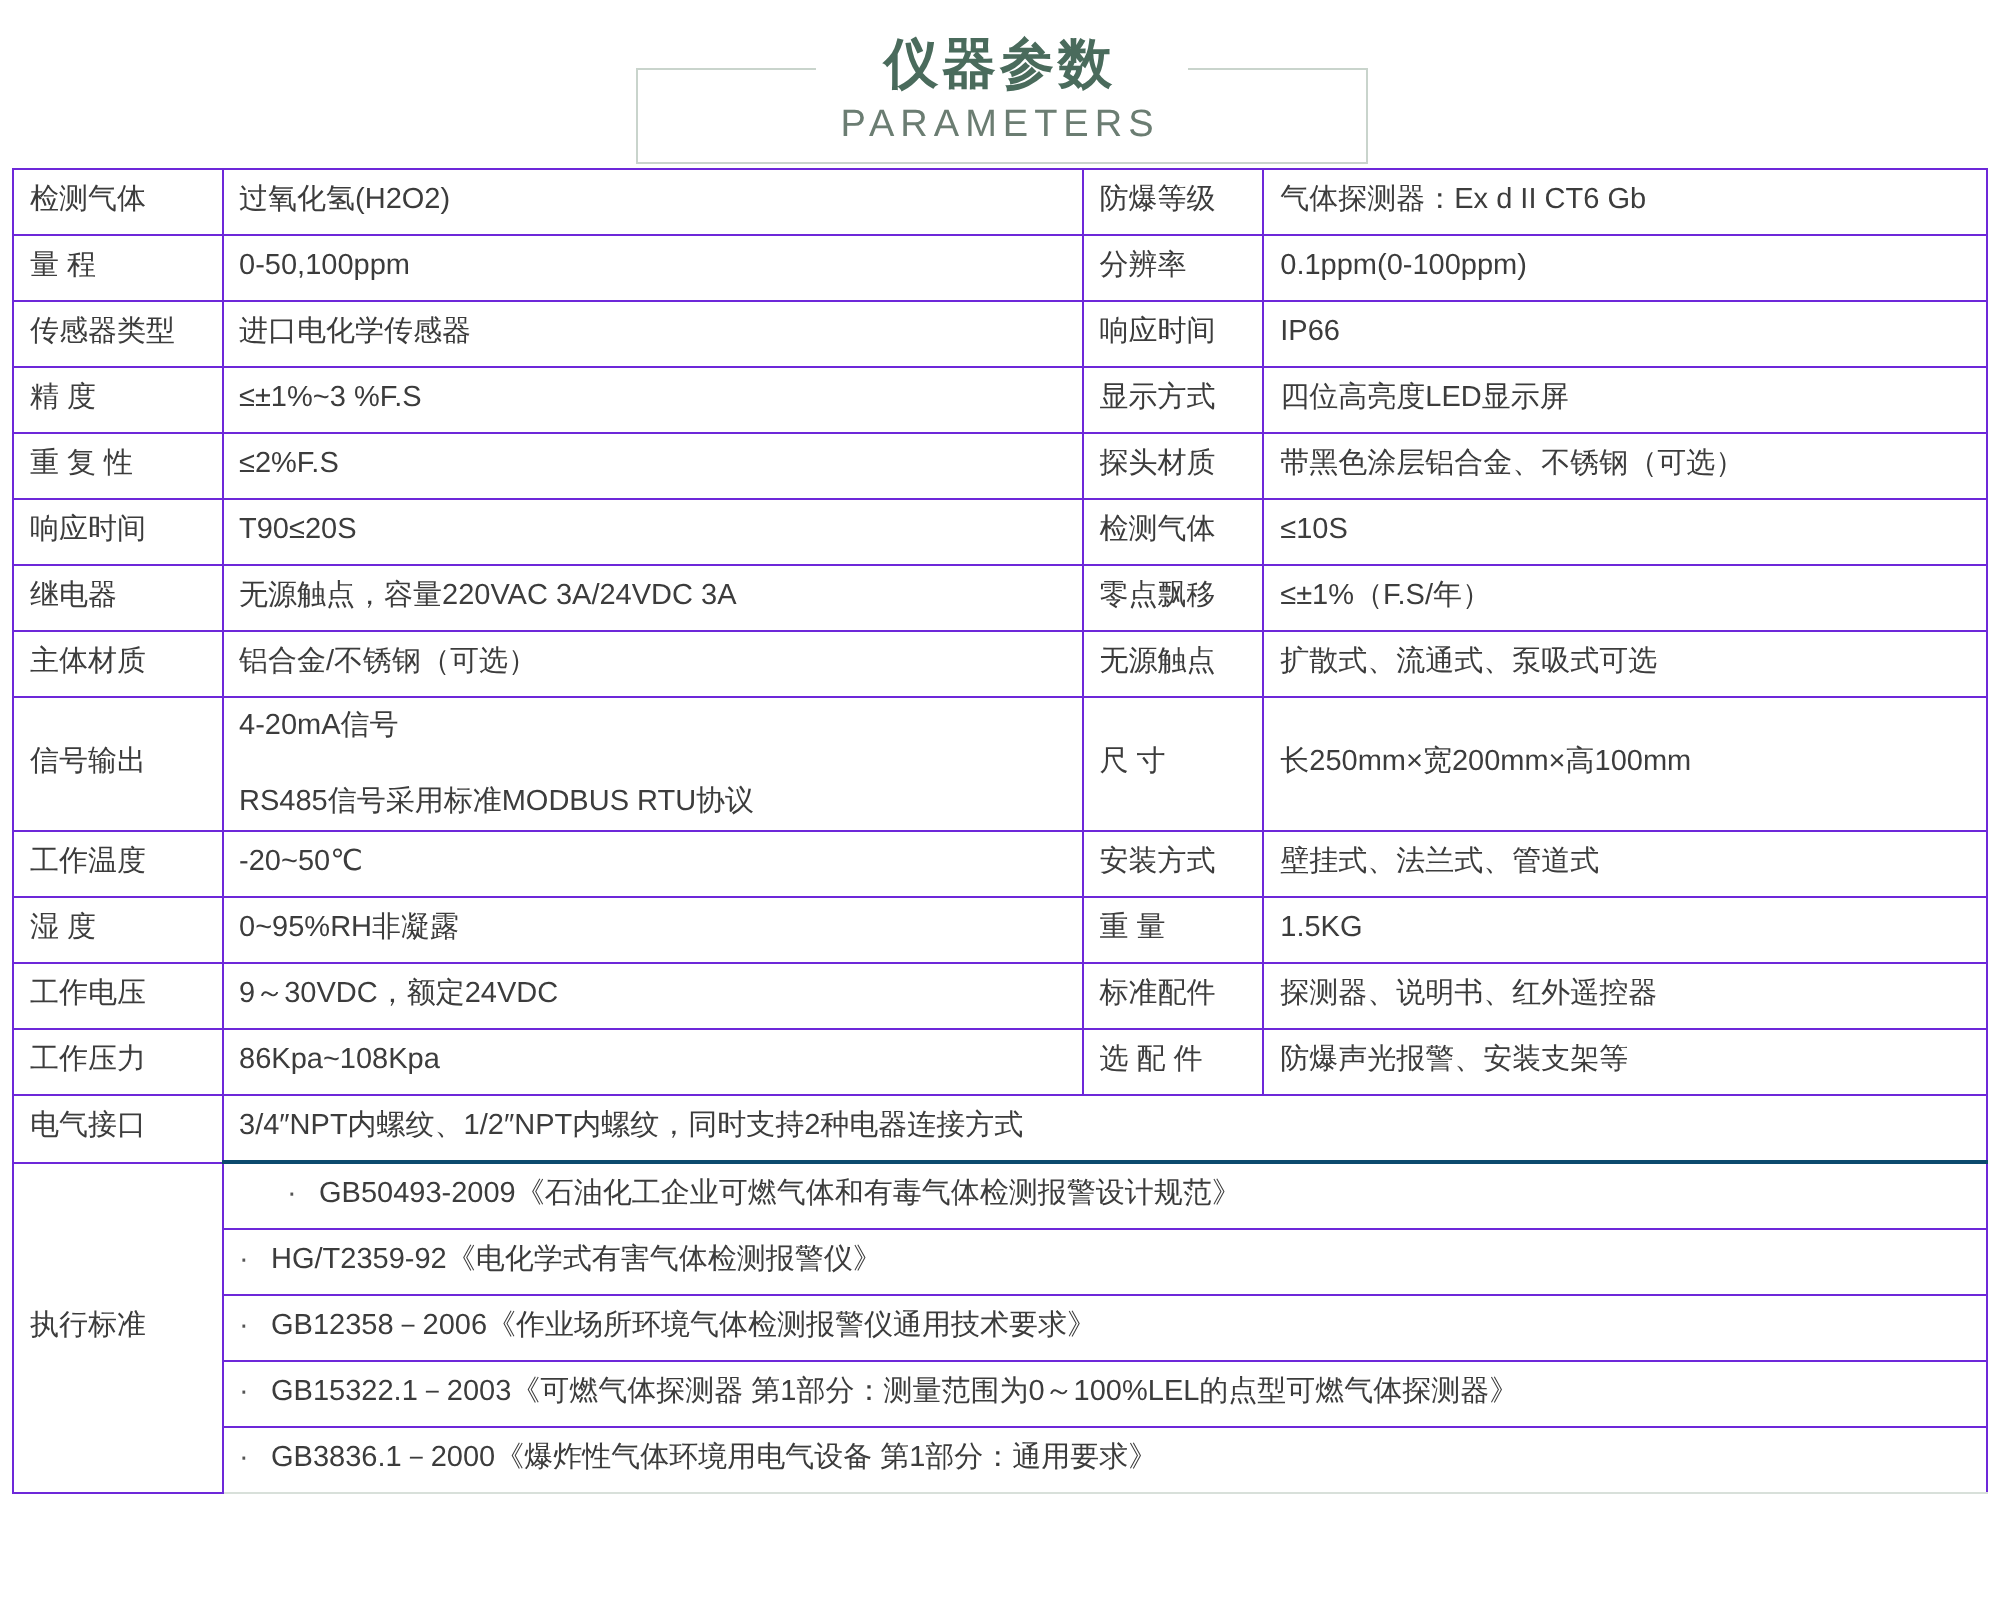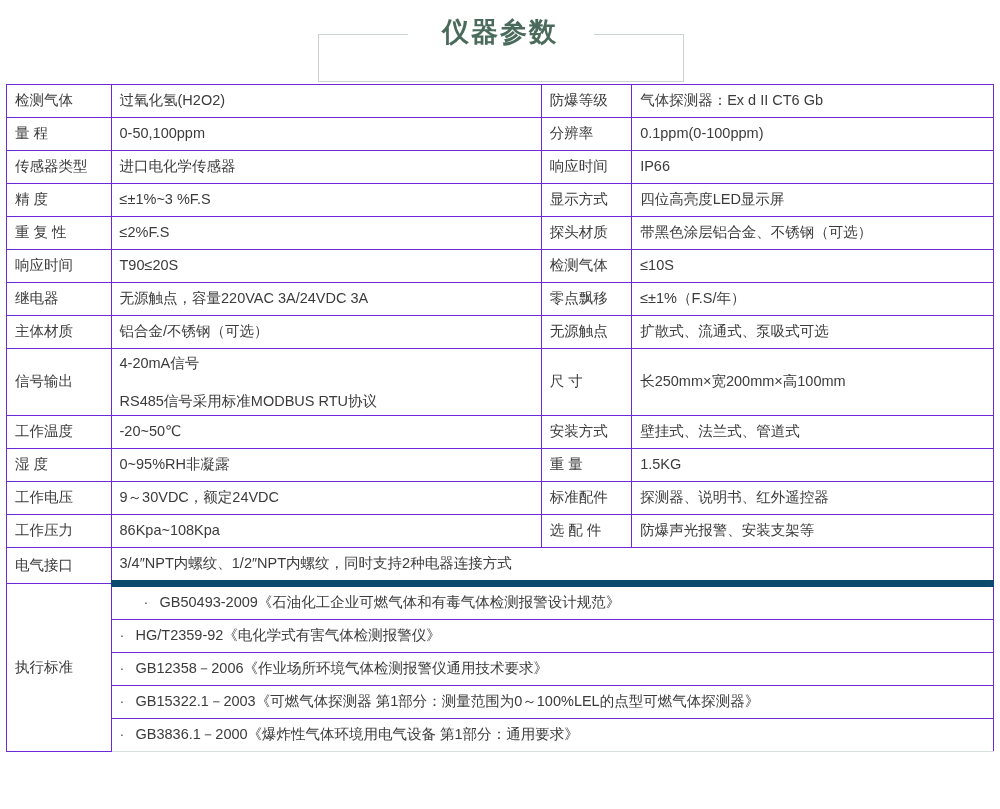--- a/index.html
+++ b/index.html
@@ -118,36 +118,37 @@
   }
   td.std-item {
     border-left: 1px solid #d8e0da;
     border-right: 1px solid #d8e0da;
     border-top: none;
     border-bottom: none;
     height: 33px;
     padding-left: 18px;
     font-size: 14.5px;
   }
-  td.std-item.first { border-top: 7px solid #0c4a6e; padding-left: 32px; }
+  td.std-item.first { border-top: 2px solid #0c4a6e; padding-left: 32px; }
   td.std-item.last { border-bottom: 1px solid #d8e0da; }
   .bullet {
     display: inline-block;
     width: 16px;
     color: #555;
   }
 </style>
 </head>
 <body>
 
 <div class="header">
   <div class="header-rule"></div>
   <div class="header-rule-top-left"></div>
   <div class="header-rule-top-right"></div>
   <div class="title-cn"><span>仪器参数</span></div>
+  <div class="title-en">PARAMETERS</div>
 </div>
 
 <table class="params">
   <colgroup>
     <col class="col-l1">
       <col class="col-v1">
       <col class="col-l2">
       <col class="col-v2">
   </colgroup>
   <tbody>

